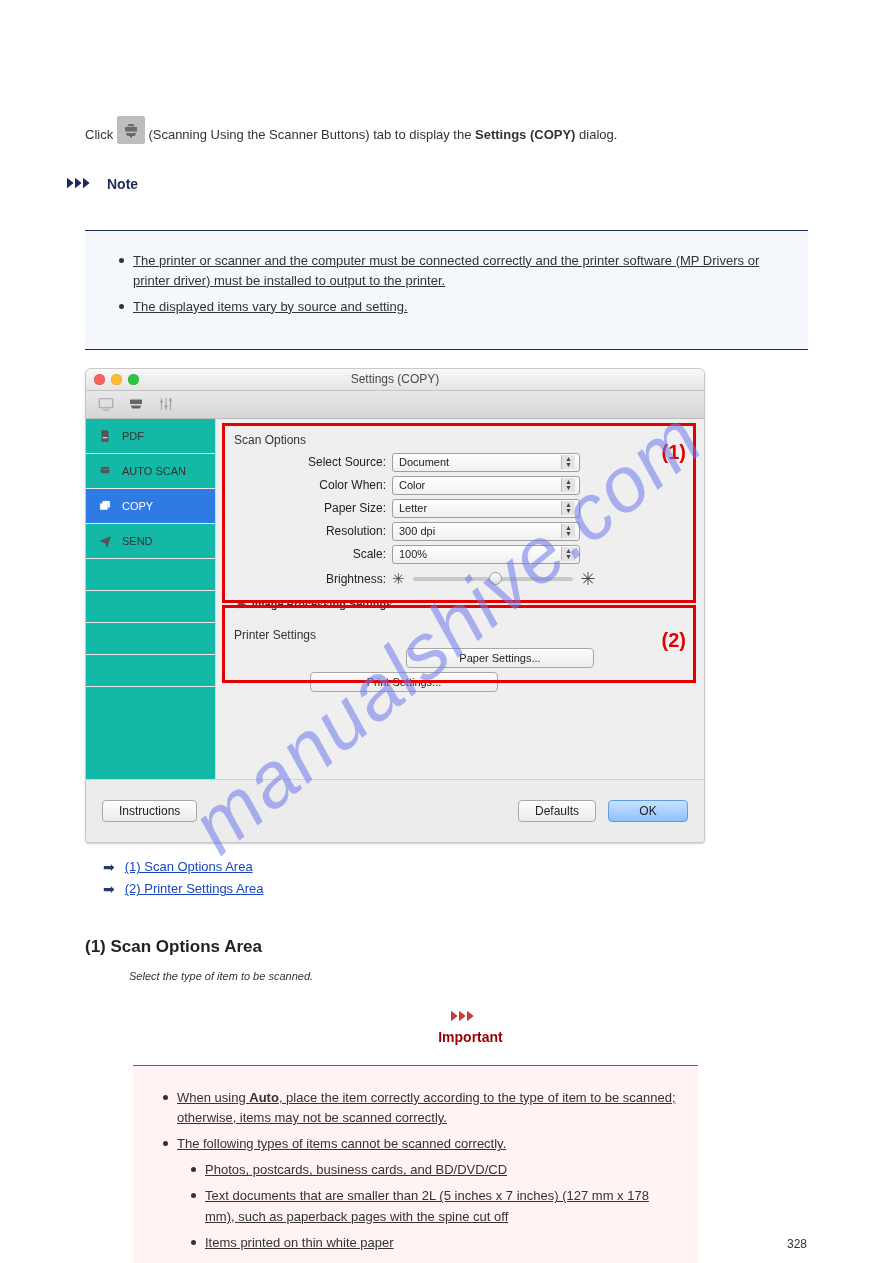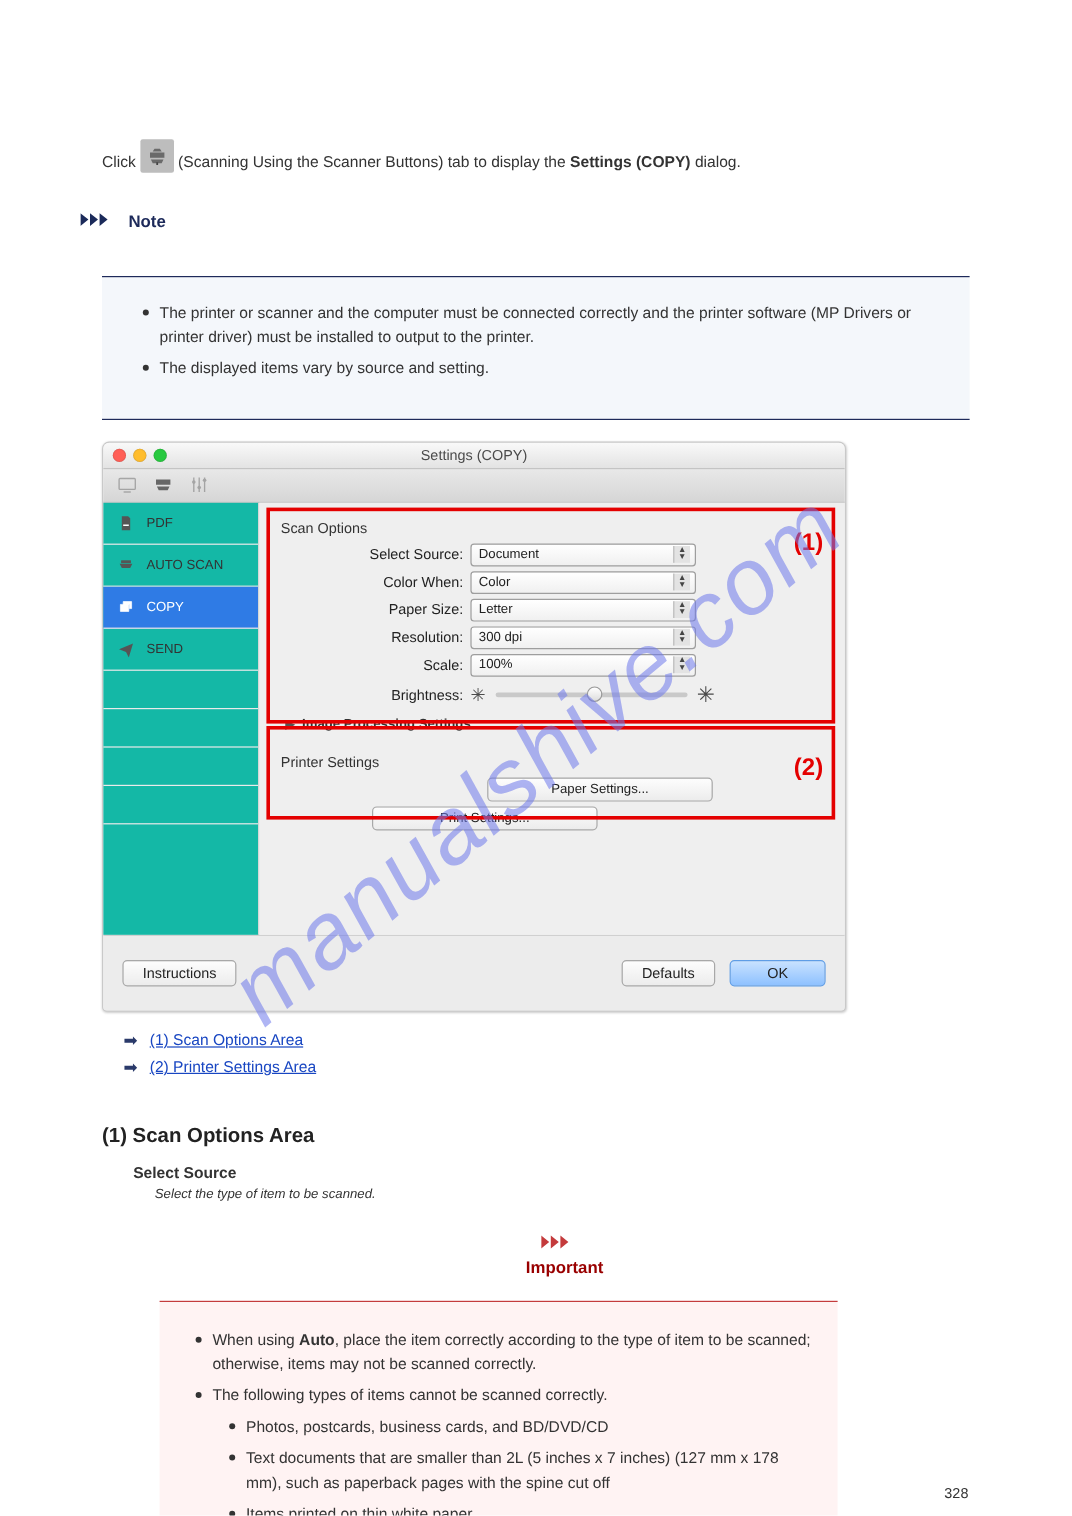--- a/index.html
+++ b/index.html
@@ -66,20 +66,21 @@
   }
   .note-hdr .lbl {
     font-weight: 700;
     color: #1d2a5a;
     font-size: 14px;
   }
   .chev-navy svg { width: 40px; height: 16px; }
   .bullet-list {
     margin: 6px 0 0 0;
     padding: 0 0 0 16px;
+    text-decoration: underline;
   }
   .bullet-list li {
     list-style: none;
     position: relative;
     padding-left: 14px;
     margin: 6px 0;
     font-size: 13px;
     line-height: 1.55;
   }
   .bullet-list li::before {
@@ -447,21 +448,20 @@
         <a href="#">(1) Scan Options Area</a>
       </li>
     <li>
         <span class="arr">➡</span>
         <a href="#">(2) Printer Settings Area</a>
       </li>
   </ul>
 
   <h2 class="scan-opts-h1">(1) Scan Options Area</h2>
   <dl class="scan-opts-dl">
-    <dt>Select Source</dt>
     <dd>Select the type of item to be scanned.</dd>
   </dl>
 
   <div class="imp-hdr" style="margin-left:48px; margin-top:26px;">
     <span class="chev-red">
       <svg viewBox="0 0 60 20">
           <path fill="#c43b3c" d="M0 2l10 8L0 18zM12 2l10 8-10 8zM24 2l10 8-10 8z"></path>
         </svg>
     </span>
     <span class="lbl">Important</span>

